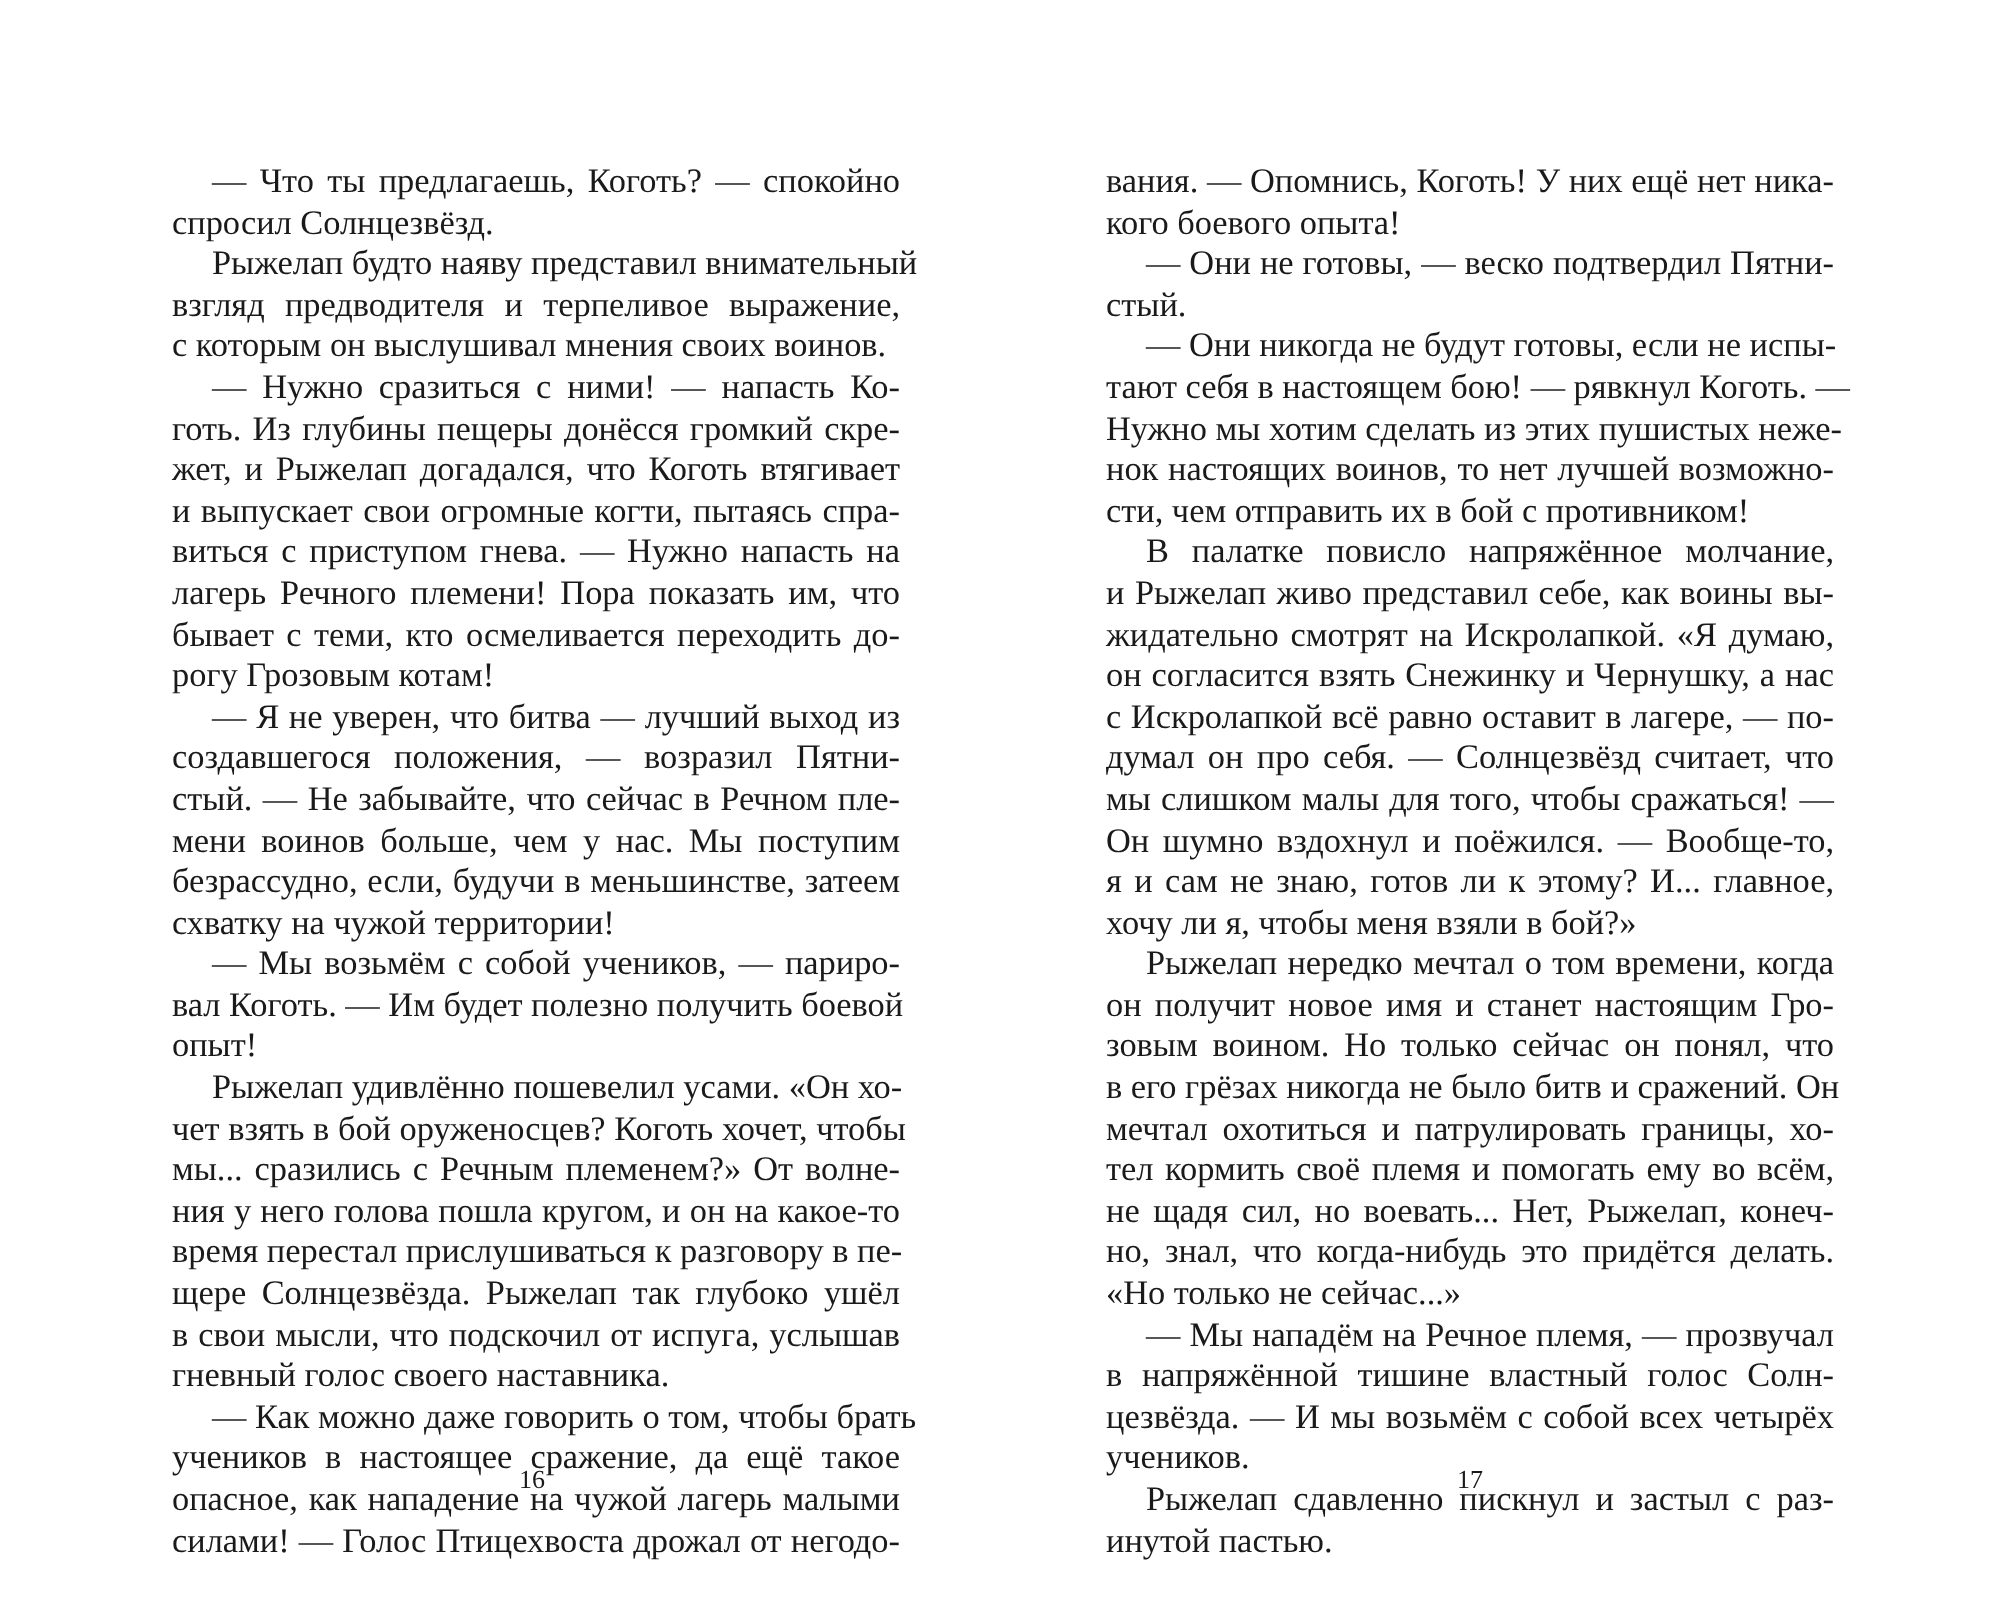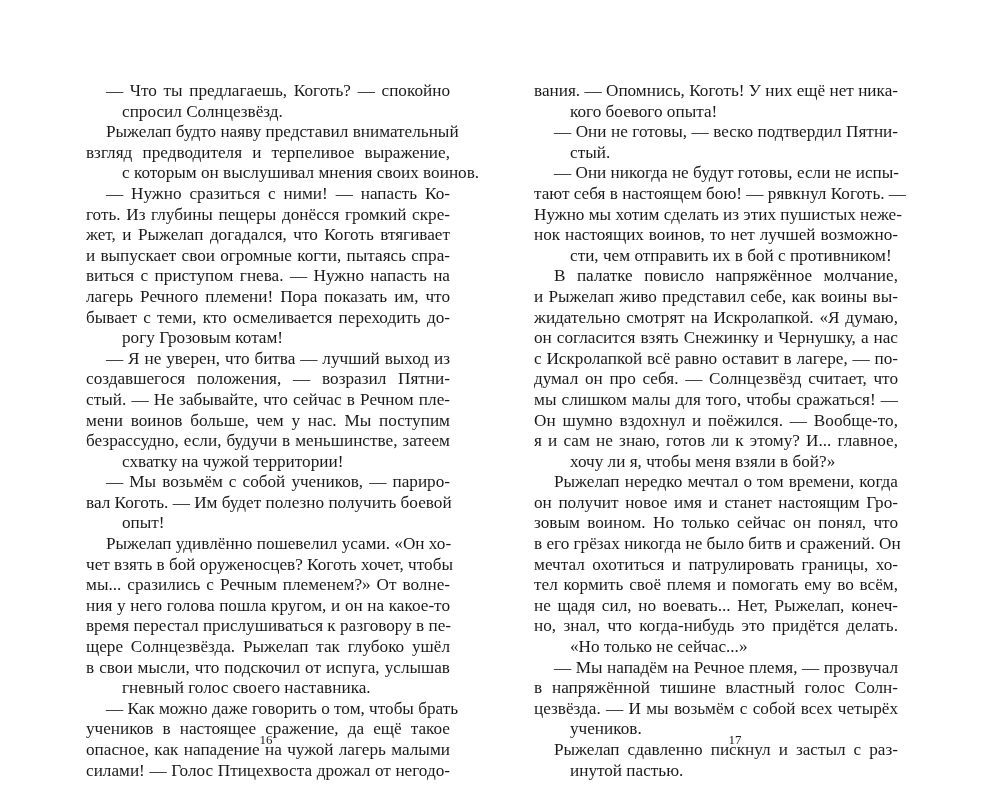--- a/index.html
+++ b/index.html
@@ -4,28 +4,28 @@
 <style>
   html, body { margin: 0; padding: 0; }
   body {
     width: 1000px; height: 808px; background: #ffffff;
     position: relative; overflow: hidden;
     font-family: "Liberation Serif", "DejaVu Serif", serif;
     color: #1a1a1a;
   }
   .page { position: absolute; top: 81px; width: 364px; }
   .page.left { left: 86px; }
-  .page.right { left: 534px; }
+  .page.right { left: 553px; }
   .line {
     display: block; height: 20.6px; line-height: 20.6px;
     font-size: 17.2px; white-space: nowrap;
     text-align: justify; text-align-last: justify;
   }
   .line.indent { padding-left: 20px; }
-  .line.last { text-align-last: left; margin-left: 36px; }
+  .line.last { text-align-last: left; }
   .pagenum {
     position: absolute; top: 729px; width: 60px; text-align: center;
     font-size: 13px; line-height: 22px;
   }
   .pagenum.left { left: 236px; }
   .pagenum.right { left: 705px; text-align: center; }
 </style>
 </head>
 <body>
 

